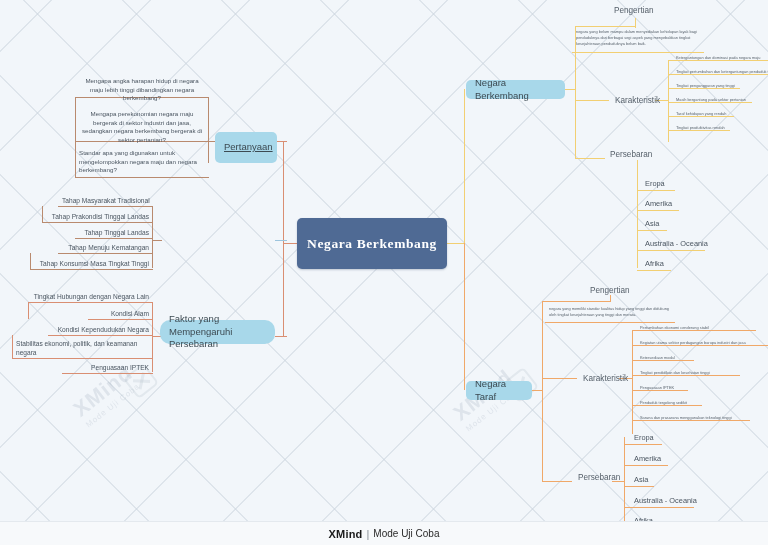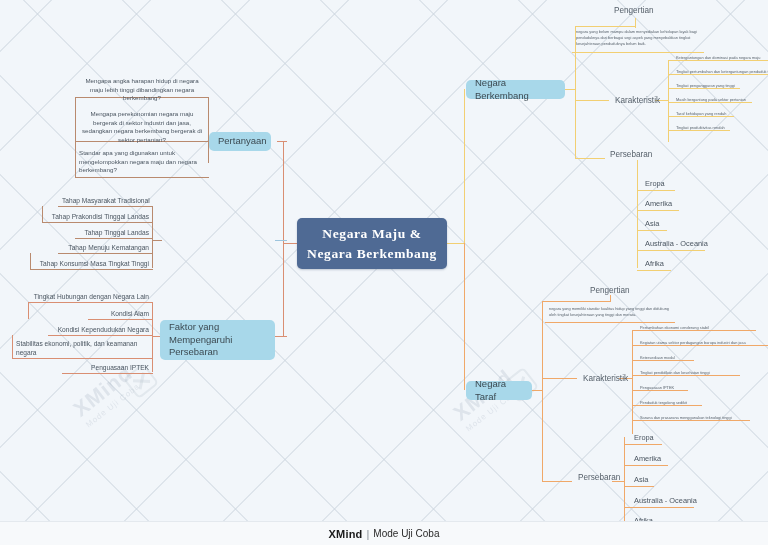--- a/index.html
+++ b/index.html
@@ -134,30 +134,29 @@
     <div class="wm-sub">Mode Uji Coba</div>
   </div>
   <div class="wm-logo" style="left:128px; top:368px;"></div>
   <div class="wm" style="left:452px; top:382px;">
     <div class="wm-main">XMind</div>
     <div class="wm-sub">Mode Uji Coba</div>
   </div>
   <div class="wm-logo" style="left:508px; top:372px;"></div>
 
   <div id="central">
-    <span>Negara Maju &amp;</span>
     <span>Negara Berkembang</span>
   </div>
 
   <div class="ln v c-brown" style="left:283px; top:141px; height:103px;"></div>
   <div class="ln h c-brown" style="left:283px; top:243px; width:15px;"></div>
   <div class="ln v c-brown" style="left:283px; top:243px; height:93px;"></div>
 
   <div class="ln h c-brown" style="left:277px; top:141px; width:10px;"></div>
-  <div class="pill" style="left:209px; top:132px; width:62px; height:19px;">
+  <div class="pill" style="left:215px; top:132px; width:62px; height:31px;text-decoration:underline;">
     <span>Pertanyaan</span>
   </div>
 
   <div class="ln v c-brown2" style="left:208px; top:97px; height:66px;"></div>
   <div class="ln h c-brown2" style="left:208px; top:141px; width:8px;"></div>
   <div class="ln h c-brown2" style="left:75px; top:97px; width:134px;"></div>
   <div class="ln h c-brown2" style="left:75px; top:141px; width:134px;"></div>
   <div class="ln h c-brown2" style="left:75px; top:177px; width:134px;"></div>
   <div class="ln v c-brown2" style="left:75px; top:97px; height:80px;"></div>
 
@@ -192,21 +191,21 @@
     <span>Tahap Tinggal Landas</span>
   </div>
   <div class="leaf t-right" style="left:58px; top:242px; width:95px;">
     <span>Tahap Menuju Kematangan</span>
   </div>
   <div class="leaf t-right" style="left:30px; top:258px; width:123px;">
     <span>Tahap Konsumsi Masa Tingkat Tinggi</span>
   </div>
 
   <div class="ln h c-brown" style="left:275px; top:336px; width:12px;"></div>
-  <div class="pill" style="left:160px; top:320px; width:115px; height:40px; align-items:center;">
+  <div class="pill" style="left:160px; top:320px; width:115px; height:24px; align-items:center;border-radius:10px;">
     <span style="display:block;">
       <span>Faktor yang Mempengaruhi</span><br>
       <span>Persebaran</span>
     </span>
   </div>
   <div class="ln v c-brown" style="left:152px; top:302px; height:70px;"></div>
   <div class="ln h c-brown" style="left:152px; top:336px; width:10px;"></div>
   <div class="ln h c-brown" style="left:28px;  top:302px; width:125px;"></div>
   <div class="ln h c-brown" style="left:88px;  top:319px; width:65px;"></div>
   <div class="ln h c-brown" style="left:48px;  top:335px; width:105px;"></div>

